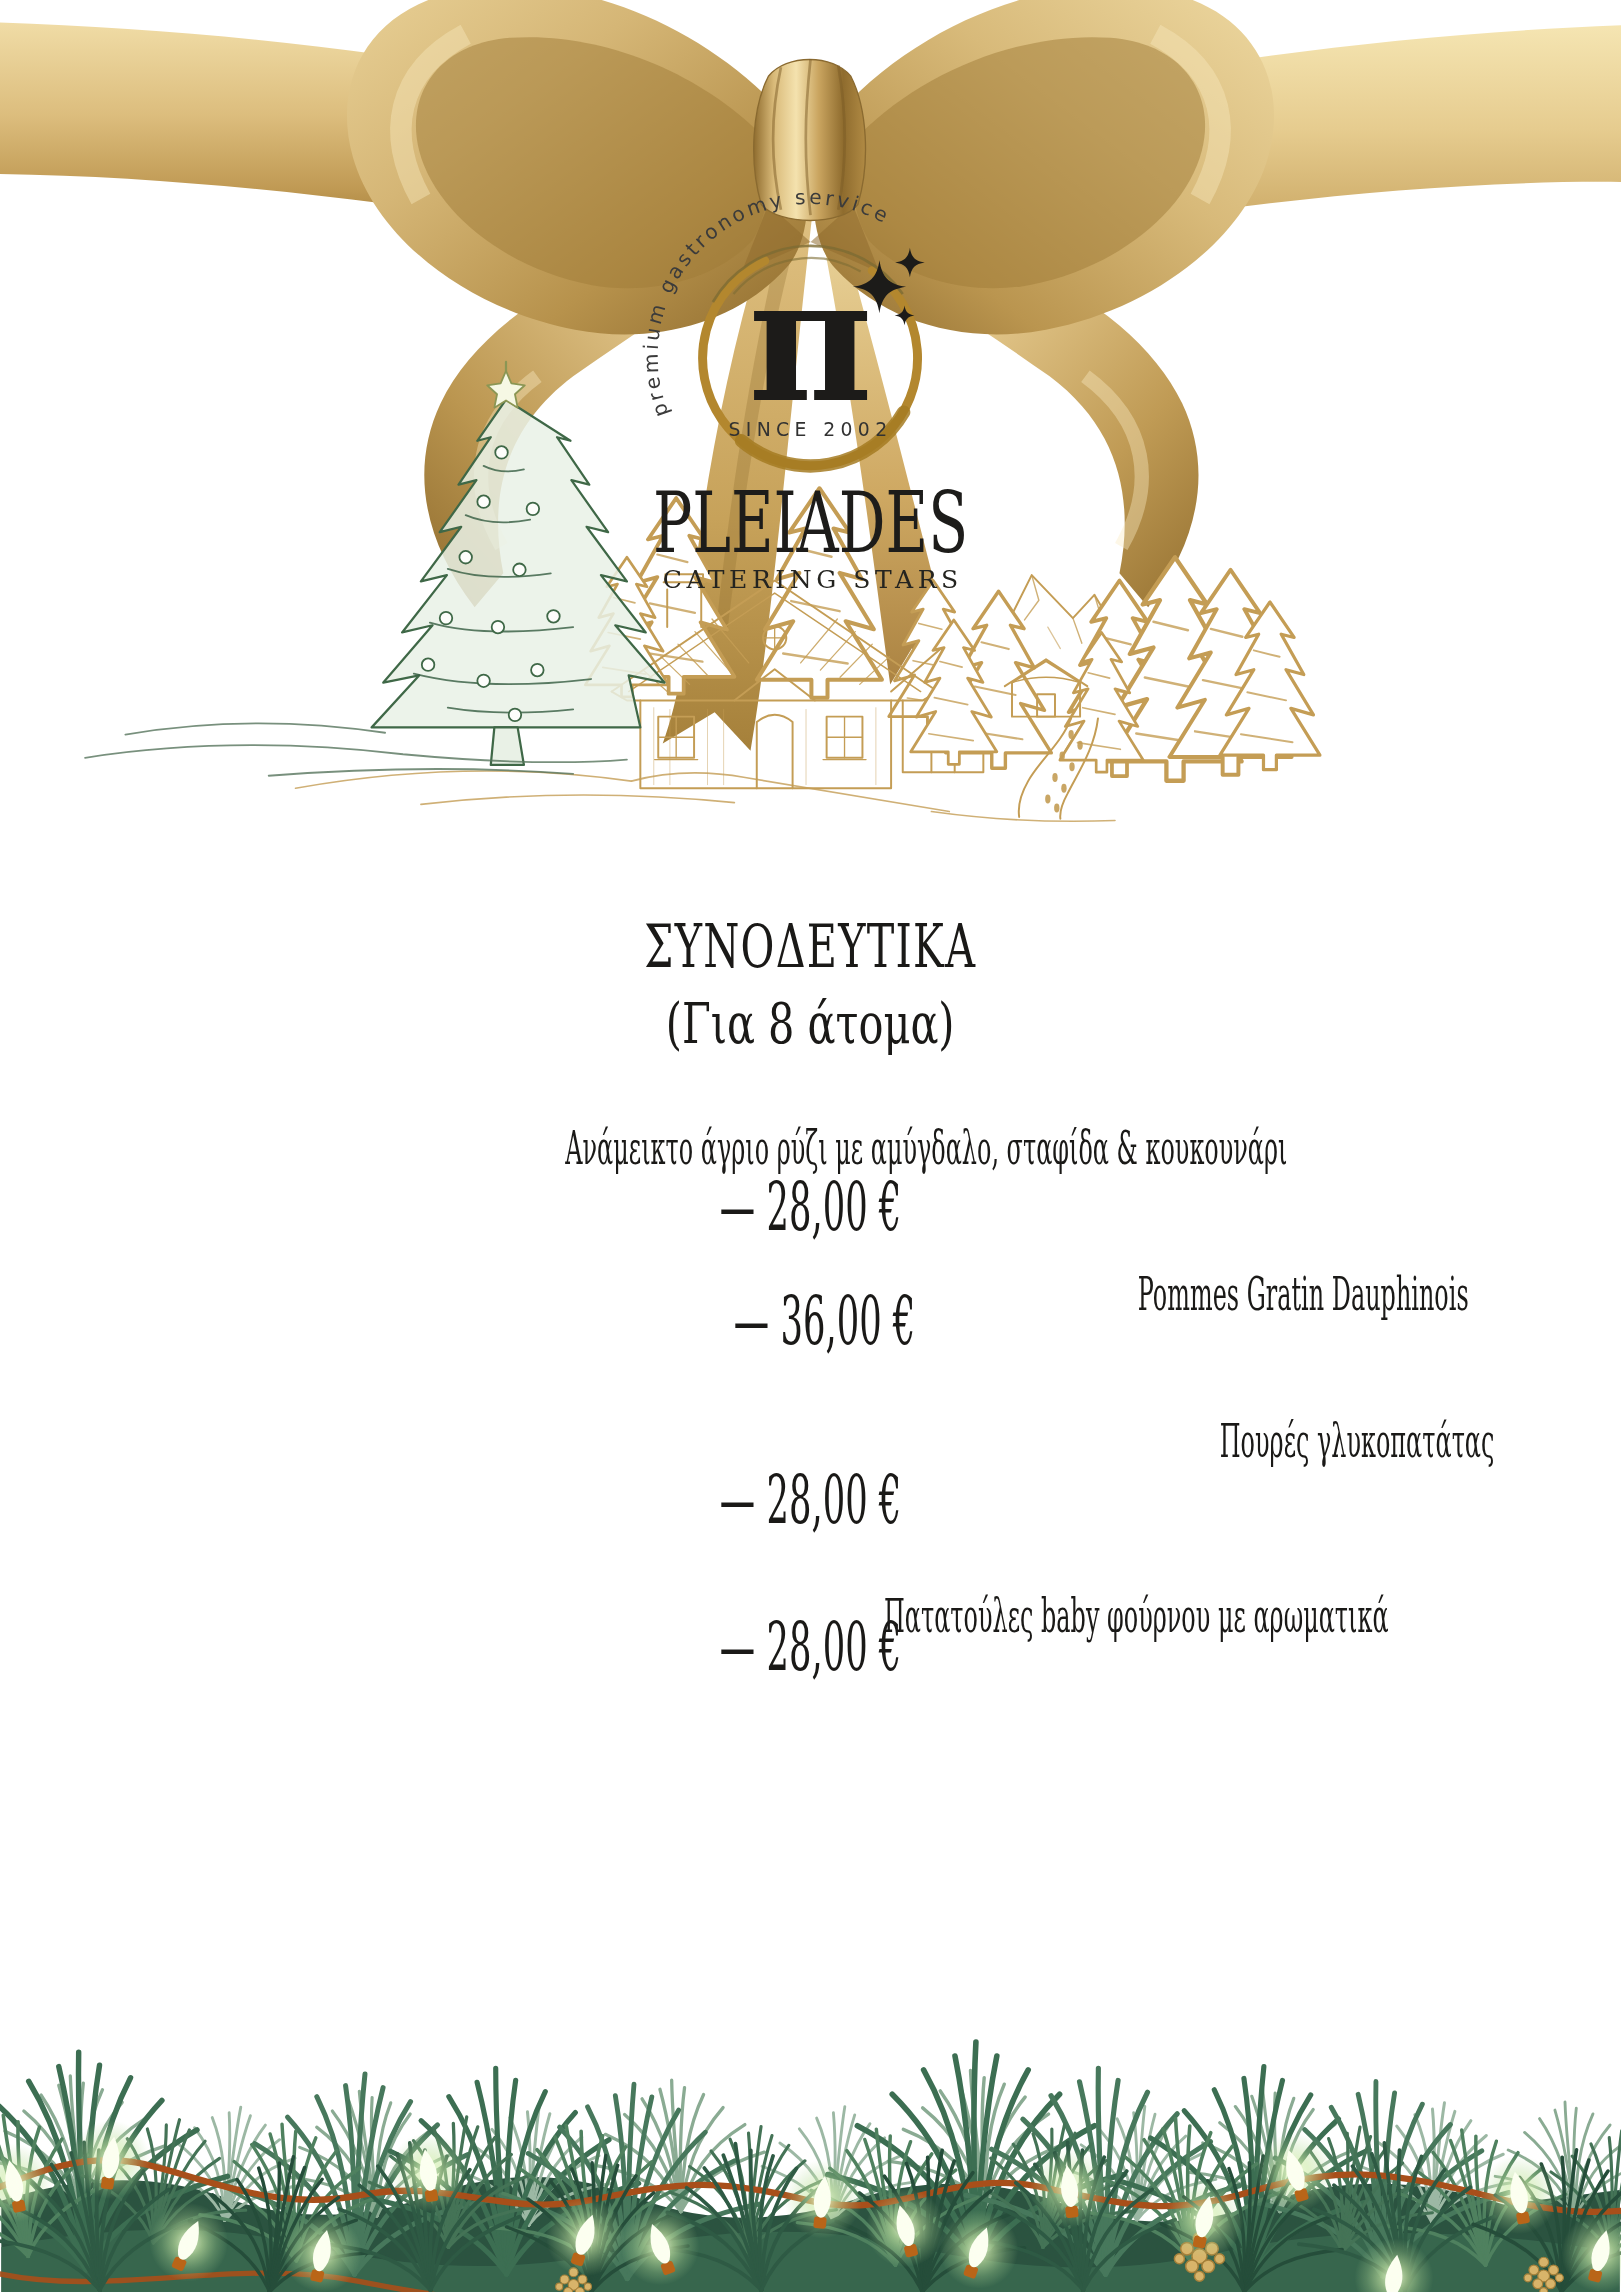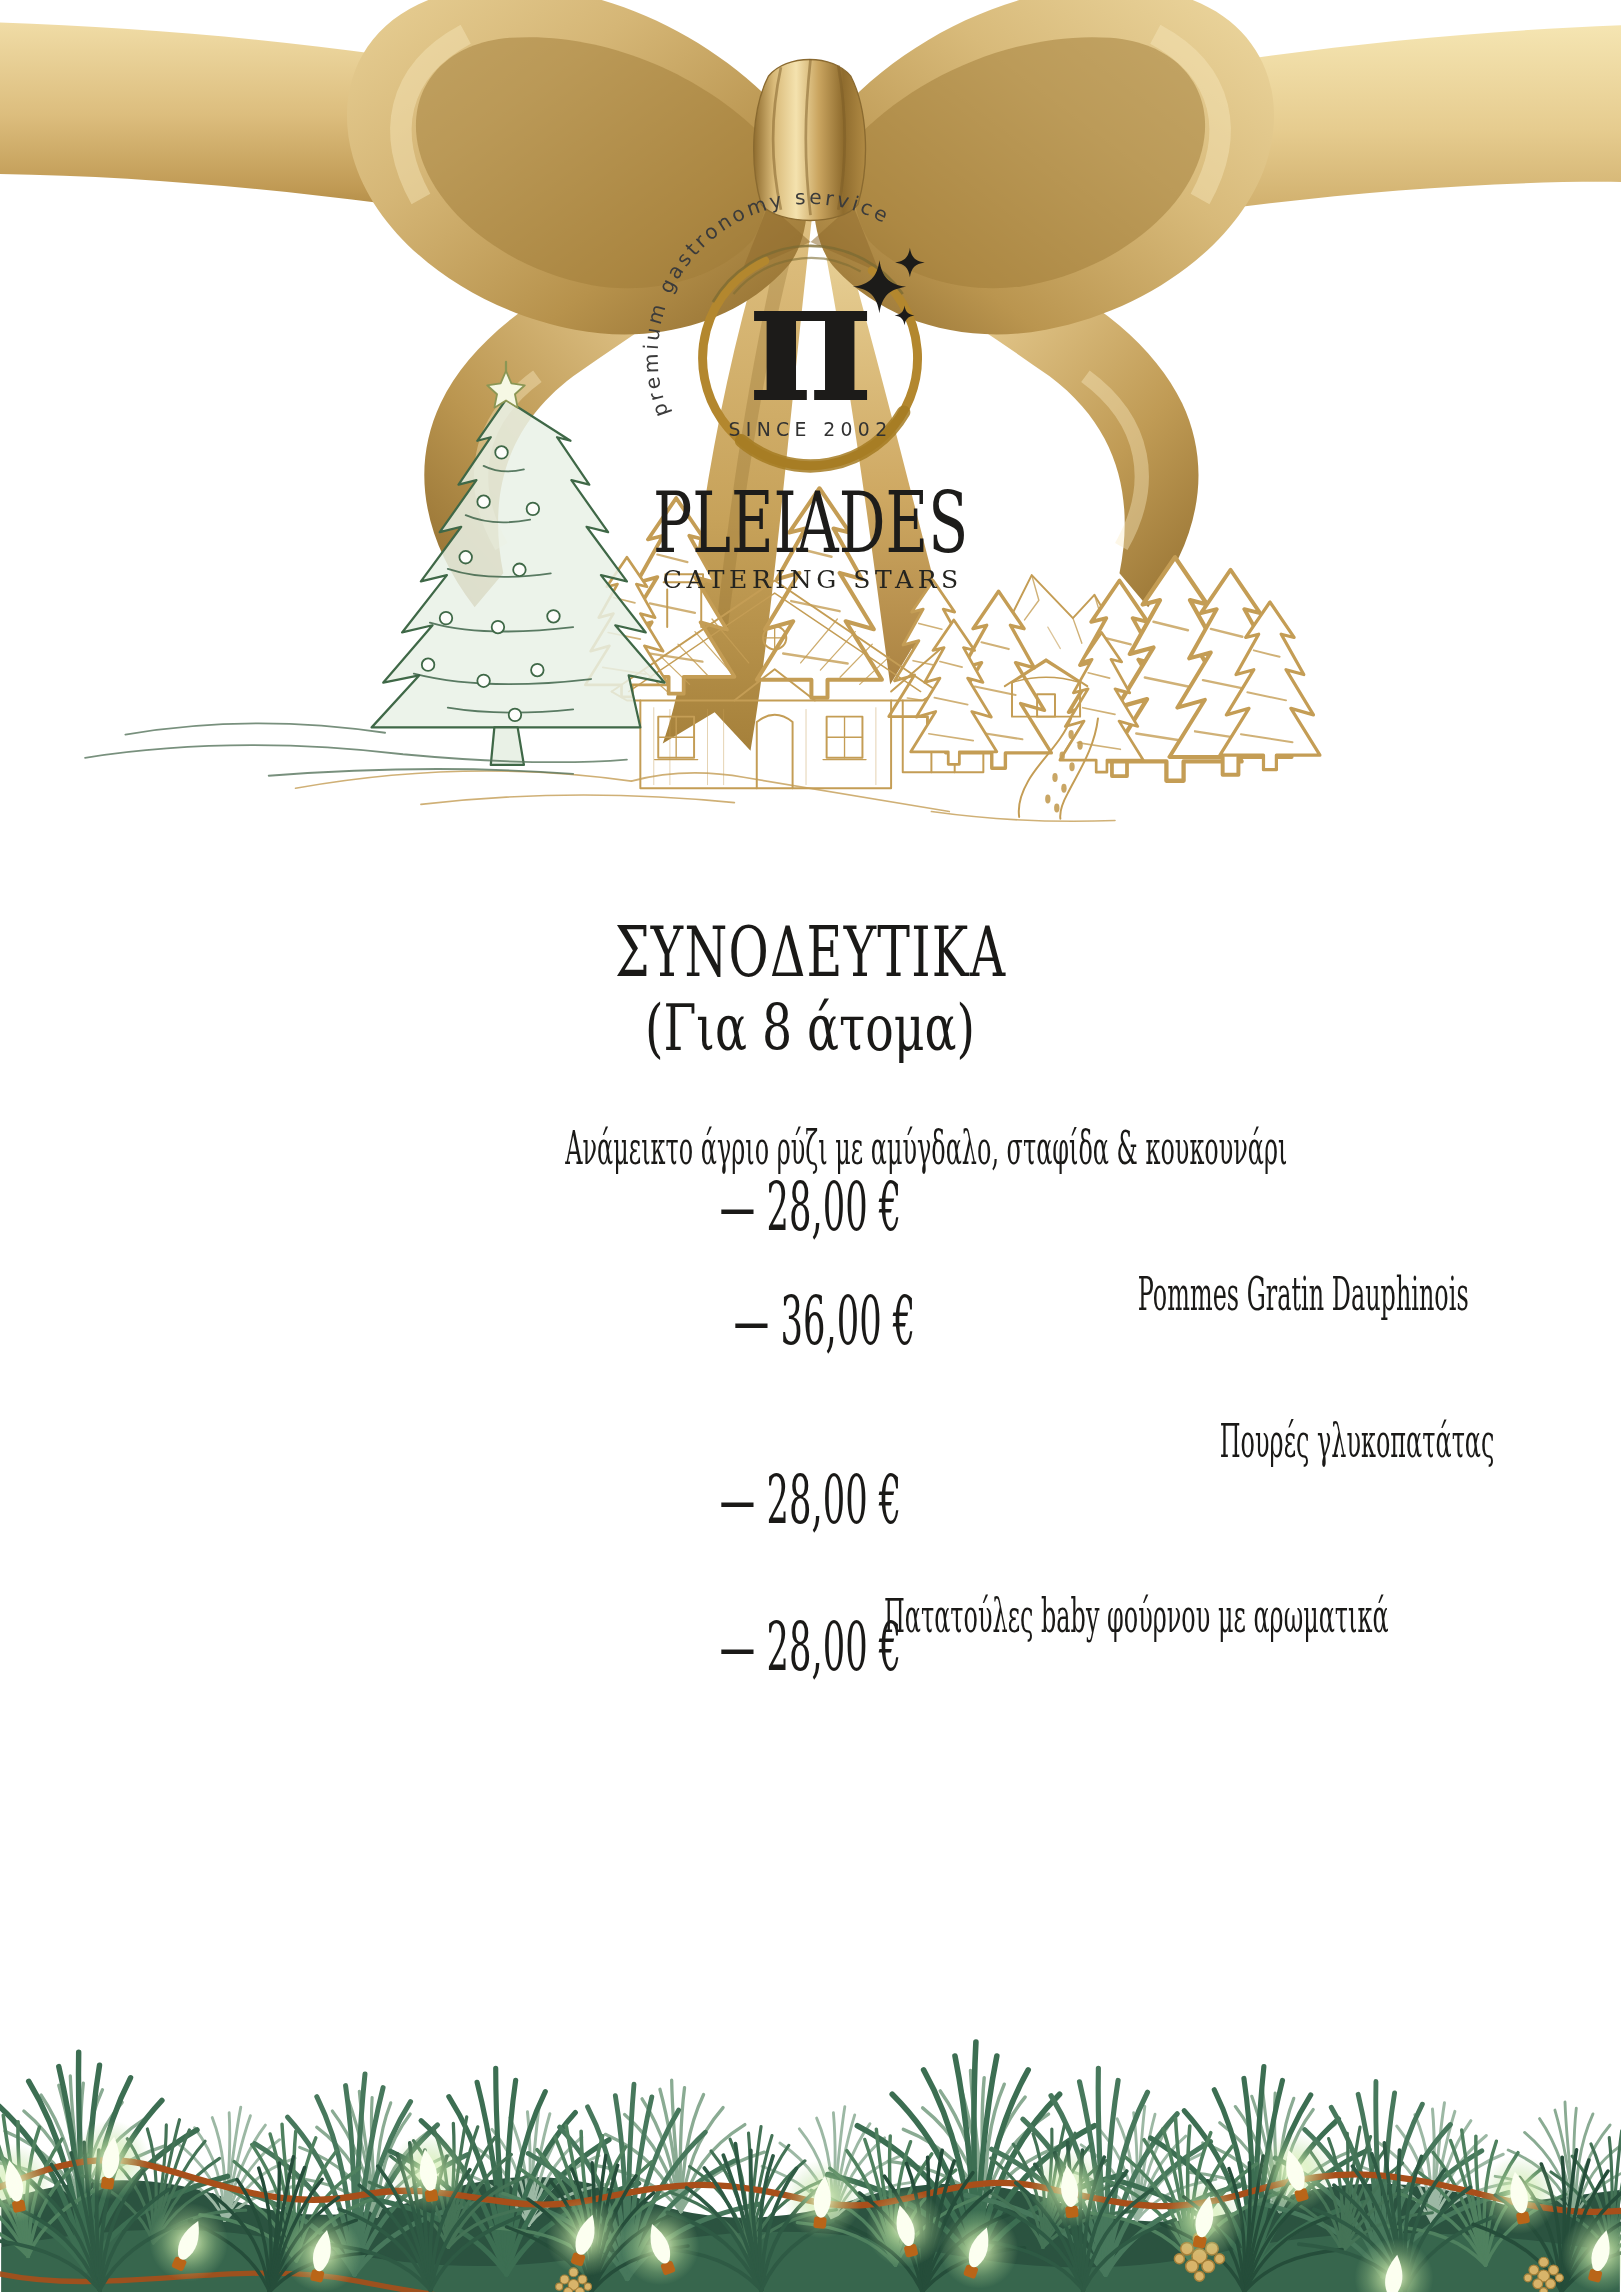--- a/index.html
+++ b/index.html
@@ -4,23 +4,23 @@
 <style>
   html,body{margin:0;padding:0;background:#ffffff;}
   .page{position:relative;width:1621px;height:2293px;background:#ffffff;overflow:hidden;
         font-family:"DejaVu Serif", serif;}
   svg{display:block;}
   .hero{position:absolute;top:0;left:0;}
   .garland{position:absolute;left:0;top:1988px;}
   .tline{position:absolute;left:0;width:100%;text-align:center;line-height:1;
          color:#1a1917;white-space:nowrap;}
   .sq{display:inline-block;transform-origin:50% 50%;}
-  .menu-title{top:917px;font-size:70px;letter-spacing:1.8px;text-align:center;}
+  .menu-title{top:917px;font-size:59px;letter-spacing:1.8px;text-align:center;}
   .menu-title .sq{transform:scaleX(.70);}
-  .menu-note{top:996px;font-size:64px;}
+  .menu-note{top:996px;font-size:56px;}
   .menu-note .sq{transform:scaleX(.74);}
   .item-name{font-size:46px;text-align:right;}
   .item-name .sq{transform:scaleX(.52);}
   .item-price{font-size:68px;text-align:center;}
   .item-price .sq{transform:scaleX(.52);}
   .n1{top:1125px;} .p1{top:1173px;}
   .n2{top:1271px;text-decoration:underline;} .p2{top:1287px;margin-left:14px;}
   .n3{top:1418px;} .p3{top:1466px;}
   .n4{top:1565px;margin-top:28px;} .p4{top:1613px;}
   .gold-art path, .gold-art line, .gold-art circle, .gold-art rect{vector-effect:none;}

